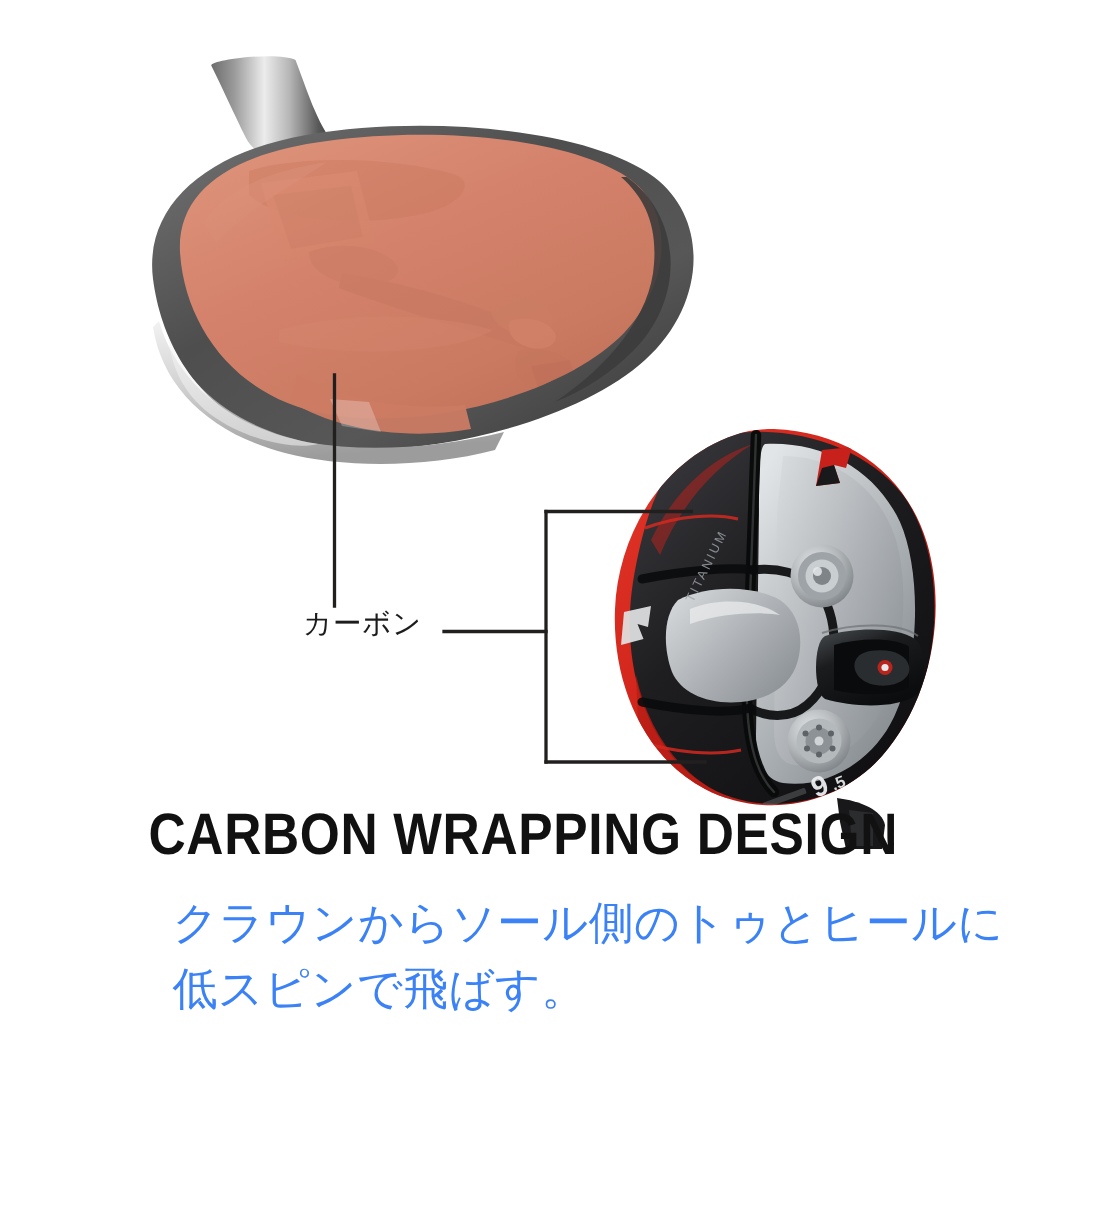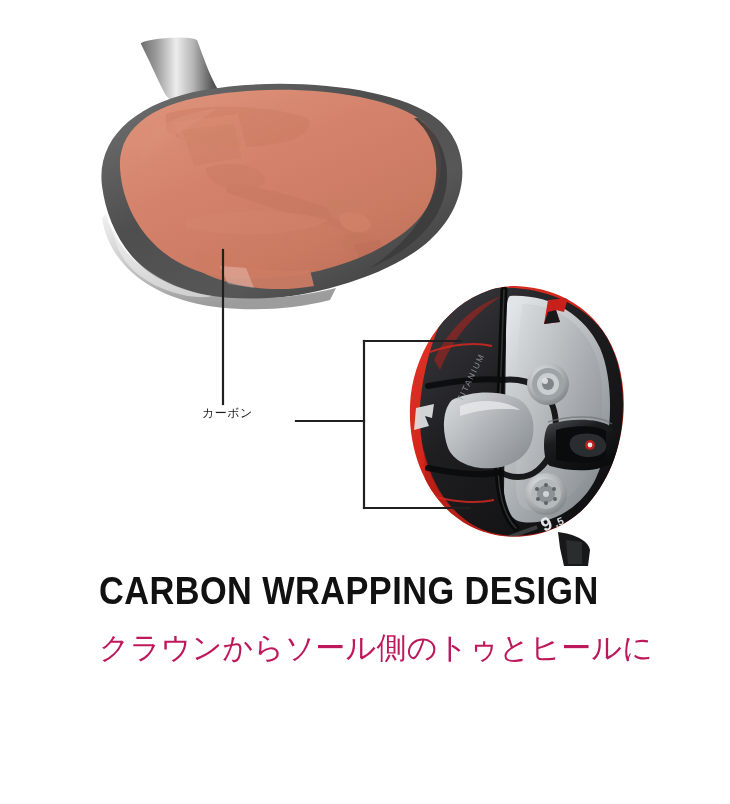--- a/index.html
+++ b/index.html
@@ -49,53 +49,53 @@
     inset: 0;
     pointer-events: none;
   }
   .callout-layer svg { display: block; }
 
   .callout-label {
     position: absolute;
     left: 202px;
     top: 407px;
     font-family: "DejaVu Sans", "Liberation Sans", sans-serif;
-    font-size: 12px;
+    font-size: 19px;
     line-height: 1;
     letter-spacing: 0.5px;
     color: #1c1c1c;
     white-space: nowrap;
   }
 
   
   .text-block {
     position: absolute;
     left: 99px;
-    top: 570px;
+    top: 536px;
     width: 560px;
   }
   .headline {
     font-family: "Liberation Sans Narrow", "Liberation Sans", "DejaVu Sans", sans-serif;
     font-weight: 700;
     font-size: 39px;
     line-height: 42px;
     letter-spacing: 0.5px;
     color: #111111;
     margin: 0 0 14px 0;
     transform: scaleX(0.88);
     transform-origin: left center;
     white-space: nowrap;
   }
   .body-copy {
     font-family: "DejaVu Sans", "Liberation Sans", sans-serif;
     font-size: 30px;
     line-height: 44px;
     letter-spacing: 0.2px;
-    color: #be185d;
-    margin: 0;
+    color: #3b82f6;
+    margin: 16px;
   }
   .body-copy .ln { display: block; white-space: nowrap; }
 </style>
 </head>
 <body>
 
 <div id="page">
 
   <div class="crown-fig">
     <svg width="400" height="300" viewBox="0 0 400 300" xmlns="http://www.w3.org/2000/svg">
@@ -367,16 +367,17 @@
       </g>
     </svg>
   </div>
 
   <div class="callout-label">カーボン</div>
 
   <div class="text-block">
     <h1 class="headline">CARBON WRAPPING DESIGN</h1>
     <p class="body-copy">
       <span class="ln">クラウンからソール側のトゥとヒールに</span>
+      <span class="ln">低スピンで飛ばす。</span>
     </p>
   </div>
 
 </div>
 
 </body></html>

